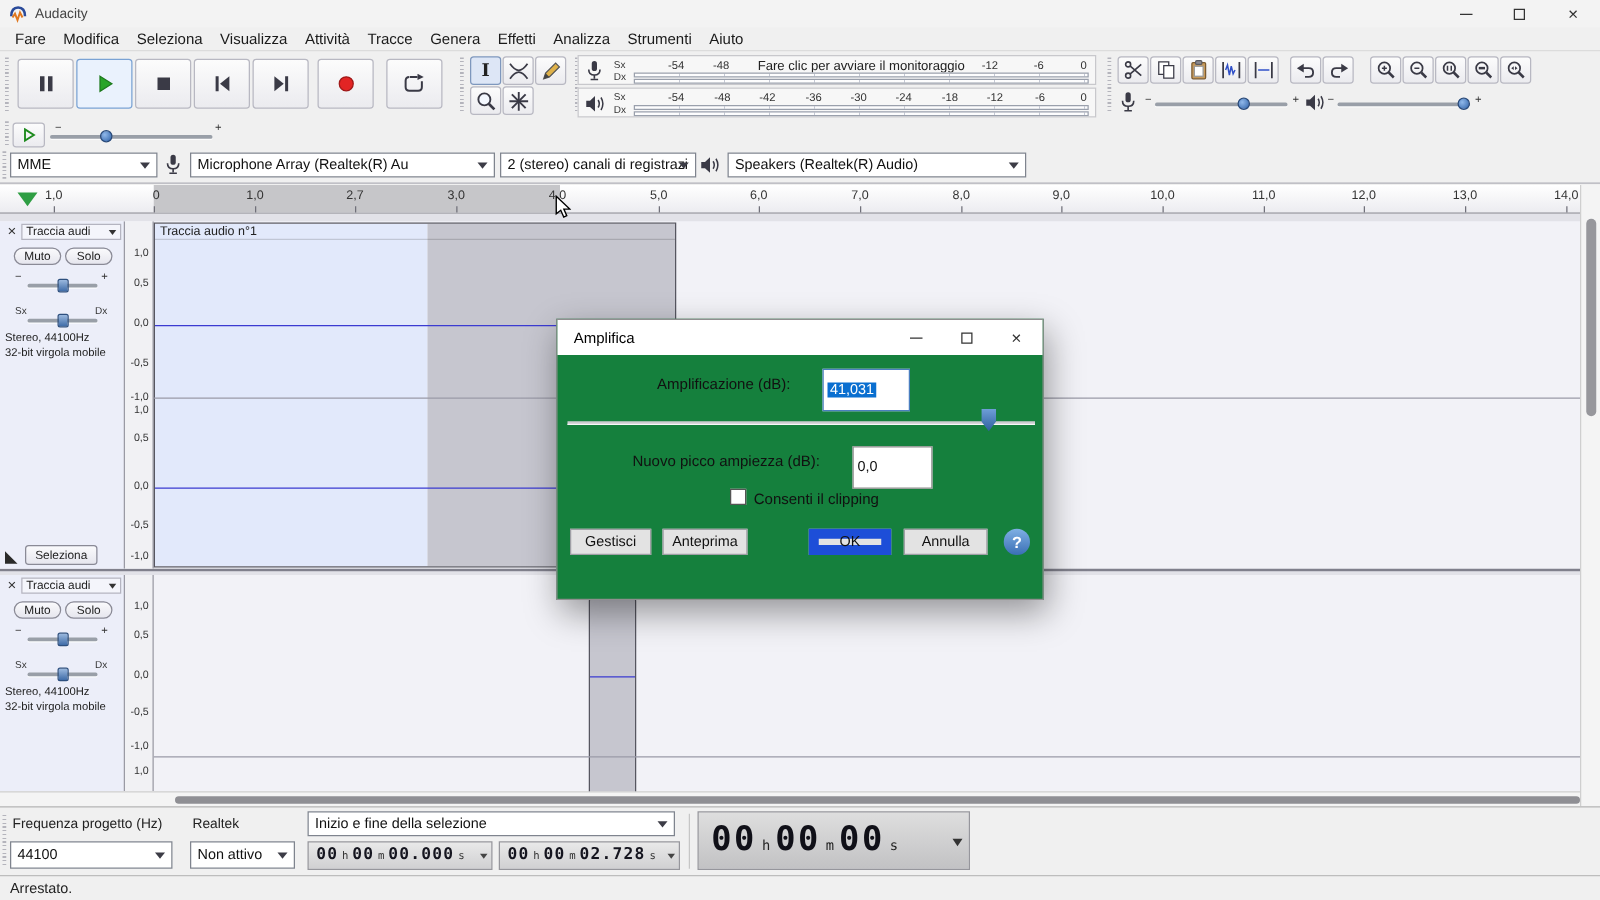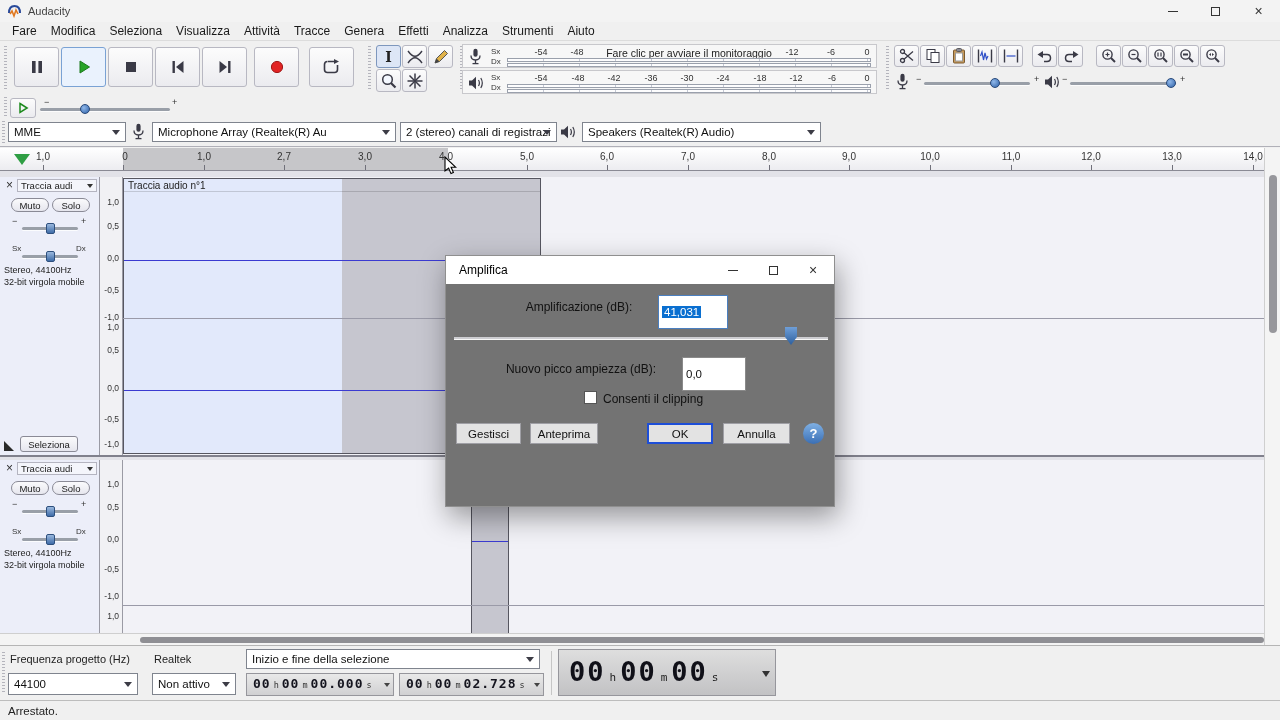--- a/index.html
+++ b/index.html
@@ -72,34 +72,34 @@
   .timefield .u{font-size:8.5px;margin:0 3px;color:#333;line-height:1;}
   .bigtime{position:absolute;left:558px;top:3px;width:218px;height:47px;background:linear-gradient(#dedede,#c2c2c4);border:1px solid #96969c;display:flex;align-items:baseline;padding:8px 16px 0 10px;font-family:"DejaVu Sans Mono",monospace;color:#101018;}
   .bigtime::after{content:"";position:absolute;right:5px;top:21px;border:4px solid transparent;border-top:6px solid #333;}
   .bigtime .d{font-size:27px;font-weight:bold;letter-spacing:2px;line-height:1;}
   .bigtime .u{font-size:11px;margin:0 4px;color:#222;line-height:1;}
   .sep{position:absolute;width:1px;background:#c6c6c6;}
   
   .statusbar{position:absolute;left:0;right:0;bottom:0;height:20px;background:#f0f0f0;border-top:1px solid #bdbdbd;display:flex;align-items:center;}
   .status-text{font-size:11.5px;color:#222;margin-left:8px;}
   
-  .dialog{position:absolute;left:445px;top:255px;width:390px;height:252px;background:#737373;border:1px solid #8f8f8f;box-shadow:3px 10px 26px rgba(0,0,0,.38);z-index:100;}
+  .dialog{position:absolute;left:445px;top:255px;width:390px;height:225px;background:#15803d;border:1px solid #8f8f8f;box-shadow:3px 10px 26px rgba(0,0,0,.38);z-index:100;}
   .dlg-title{position:absolute;top:0;left:0;right:0;height:28px;background:#fff;display:flex;align-items:center;}
   .dlg-name{font-size:12px;color:#000;margin-left:13px;}
   .dlg-caps{margin-left:auto;display:flex;gap:14px;margin-right:8px;}
   .dlg-cap{width:26px;height:20px;display:flex;align-items:center;justify-content:center;color:#333;font-size:14px;line-height:1;}
   .dlg-label{position:absolute;font-size:12px;color:#111;text-align:center;line-height:1;}
   .field{position:absolute;height:20px;background:#fff;border:1px solid #8a8a8a;font-size:11.5px;display:flex;align-items:center;padding:16px 3px;}
   .field.focus{border-color:#4a7fc0;}
   .seltext{background:#0a6fd0;color:#fff;padding:0 2px;}
   .dgroove{position:absolute;left:8px;top:81px;width:374px;height:3px;background:#cdcdd1;border-bottom:1px solid #f8f8f8;}
   .dthumb{position:absolute;left:339px;top:71px;width:12px;height:18px;background:linear-gradient(#6f9fd8,#2d5f9e);clip-path:polygon(0 0,100% 0,100% 55%,50% 100%,0 55%);}
   .cbx{position:absolute;left:138px;top:135px;width:13px;height:13px;background:#fff;border:1px solid #555;}
   .dbtn{position:absolute;top:167px;height:21px;background:#e3e3e3;border:1px solid #9f9fa5;font-size:11.5px;display:flex;align-items:center;justify-content:center;color:#111;}
-  .dbtn.default{border:2px solid #1d4ed8;}
+  .dbtn.default{border:8px solid #1d4ed8;}
   .helpbtn{position:absolute;left:357px;top:167px;width:21px;height:21px;border-radius:50%;background:linear-gradient(#7fb0e4,#3a6fb5);color:#fff;font-weight:bold;font-size:13px;display:flex;align-items:center;justify-content:center;}
   .cursor{position:absolute;left:444px;top:156px;z-index:60;}
 </style>
 </head>
 <body>
 
 <div class="window">
 
   <div class="titlebar">
     <svg class="app-icon" width="15" height="15" viewBox="0 0 15 15">

